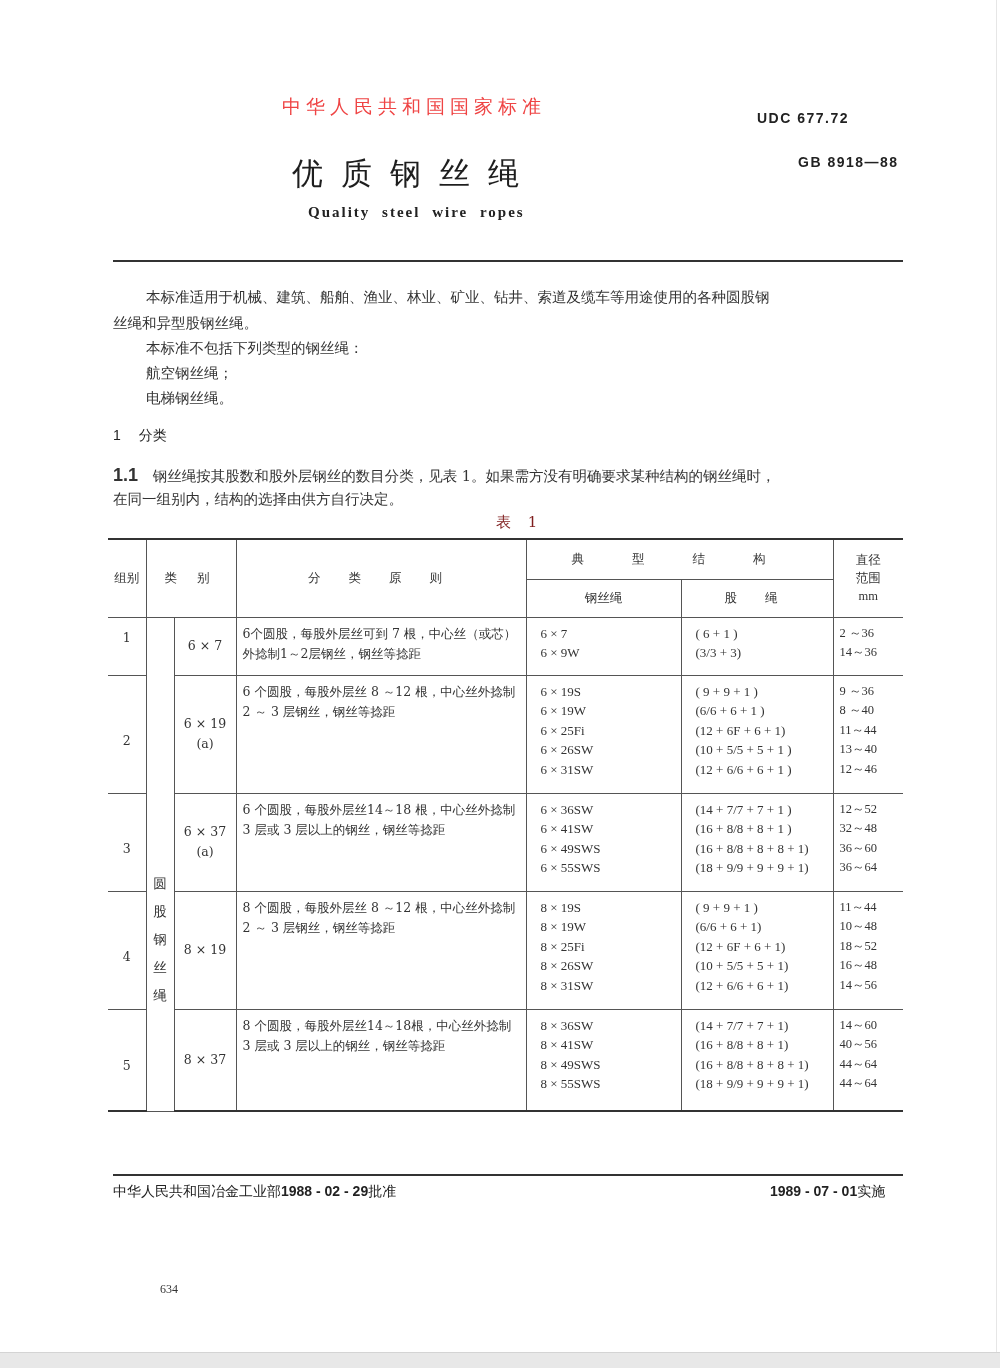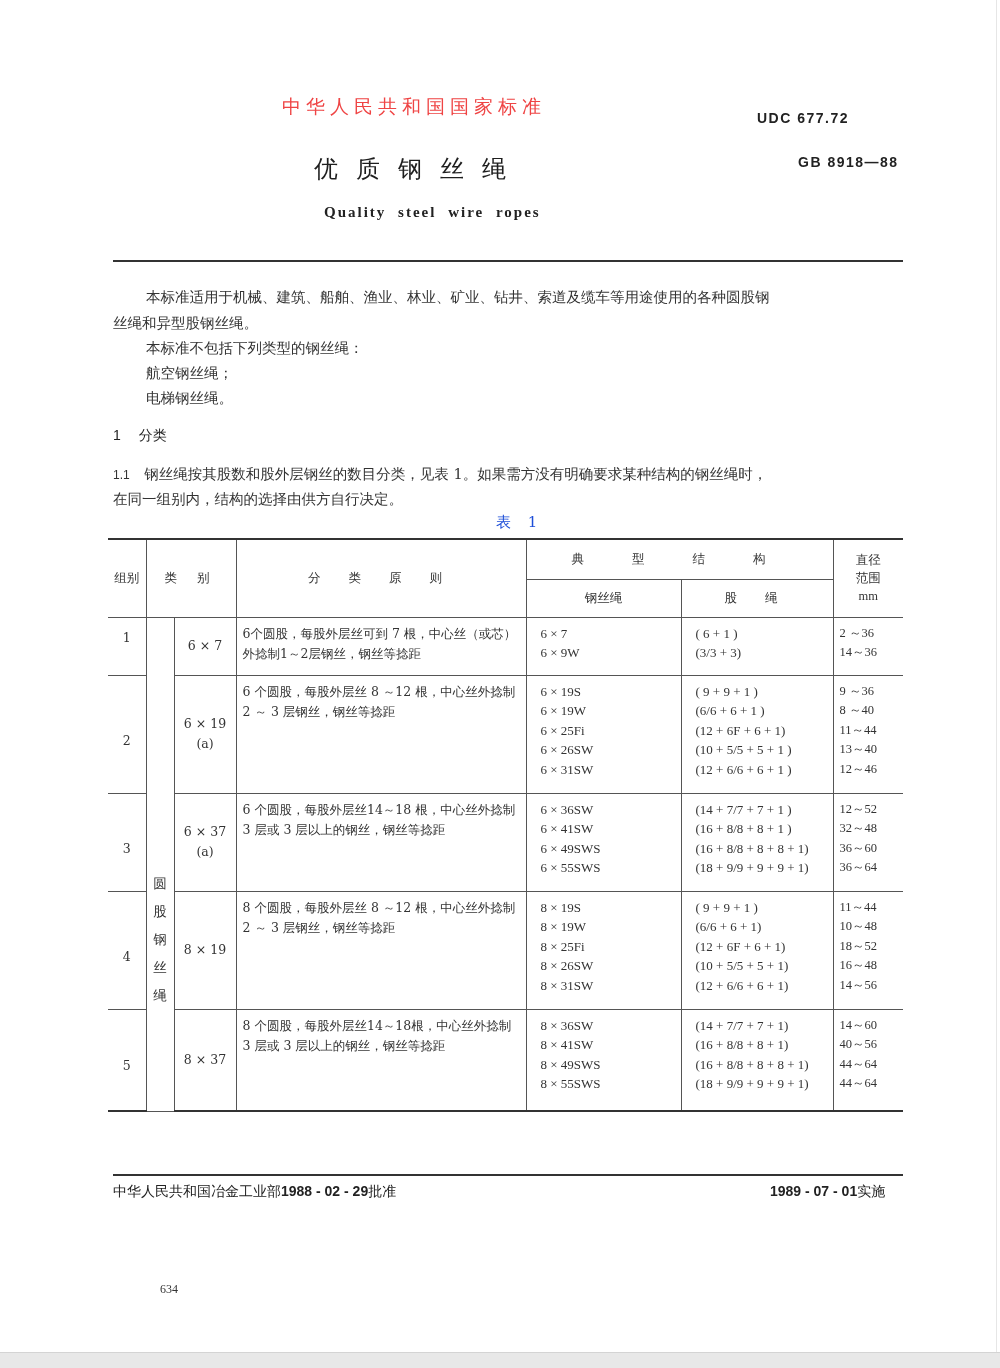--- a/index.html
+++ b/index.html
@@ -8,29 +8,29 @@
     background:#ffffff; color:#2a2a2a;
     font-family:"DejaVu Serif", serif;
   }
   .page { position:absolute; left:0; top:0; width:996px; height:1352px; background:#fff; border-right:1px solid #e6e6e6; }
   .bottom-strip { position:absolute; left:0; top:1352px; width:1000px; height:16px; background:#e8e8e8; border-top:1px solid #d4d4d4; }
 
   .std-title { position:absolute; left:282px; top:94px; font-family:"DejaVu Sans", sans-serif; font-size:19px; letter-spacing:5px; color:#ef4444; }
   .udc { position:absolute; left:757px; top:110px; font-family:"Liberation Sans", sans-serif; font-weight:bold; font-size:14px; letter-spacing:1.5px; color:#222; }
   .gb { position:absolute; left:798px; top:154px; font-family:"Liberation Sans", sans-serif; font-weight:bold; font-size:14px; letter-spacing:1.5px; color:#222; }
   .watermark { position:absolute; left:203px; top:132px; font-family:"Liberation Sans", sans-serif; font-weight:bold; font-size:76px; color:#e4e4e4; letter-spacing:1px; line-height:1; }
-  .title-cn { position:absolute; left:292px; top:153px; font-family:"DejaVu Sans", sans-serif; font-size:24px; letter-spacing:18px; color:#1e1e1e;margin-left:22px; }
-  .title-en { position:absolute; left:324px; top:204px; font-family:"Liberation Serif", serif; font-weight:bold; font-size:15px; letter-spacing:2px; word-spacing:6px; color:#222; }
+  .title-cn { position:absolute; left:292px; top:153px; font-family:"DejaVu Sans", sans-serif; font-size:31px; letter-spacing:18px; color:#1e1e1e; }
+  .title-en { position:absolute; left:308px; top:204px; font-family:"Liberation Serif", serif; font-weight:bold; font-size:15px; letter-spacing:2px; word-spacing:6px; color:#222; }
   .rule-top { position:absolute; left:113px; top:260px; width:790px; height:2px; background:#333; }
 
   .para { position:absolute; font-size:14.5px; color:#333; white-space:nowrap; }
   .section-num { position:absolute; font-family:"Liberation Sans", sans-serif; font-size:14px; color:#222; }
-  .bold-num { font-family:"Liberation Sans", sans-serif; font-weight:normal; font-size:12px; }
-
-  .table-caption { position:absolute; left:496px; top:513px; font-size:15px; letter-spacing:6px; color:#1d4ed8; }
+  .bold-num { font-family:"Liberation Sans", sans-serif; font-weight:bold; font-size:18px; }
+
+  .table-caption { position:absolute; left:496px; top:513px; font-size:15px; letter-spacing:6px; color:#7f1d1d; }
 
   table.t1 { position:absolute; left:108px; top:538px; width:795px; border-collapse:collapse; font-size:12.5px; color:#333; table-layout:fixed; }
   table.t1 td { border:1px solid #555; vertical-align:top; padding:0; }
   table.t1 tr.head-top td { border-top:2.5px solid #333; }
   table.t1 tr.last td { border-bottom:2.5px solid #333;margin-left:48px; }
   table.t1 td.noleft { border-left:none; }
   table.t1 td.noright { border-right:none; }
   .hcell { text-align:center; vertical-align:middle !important; color:#333; letter-spacing:2px; }
   .c-group { text-align:center; padding-top:12px !important; }
   .c-cat { text-align:center; vertical-align:middle !important; line-height:20px; }

